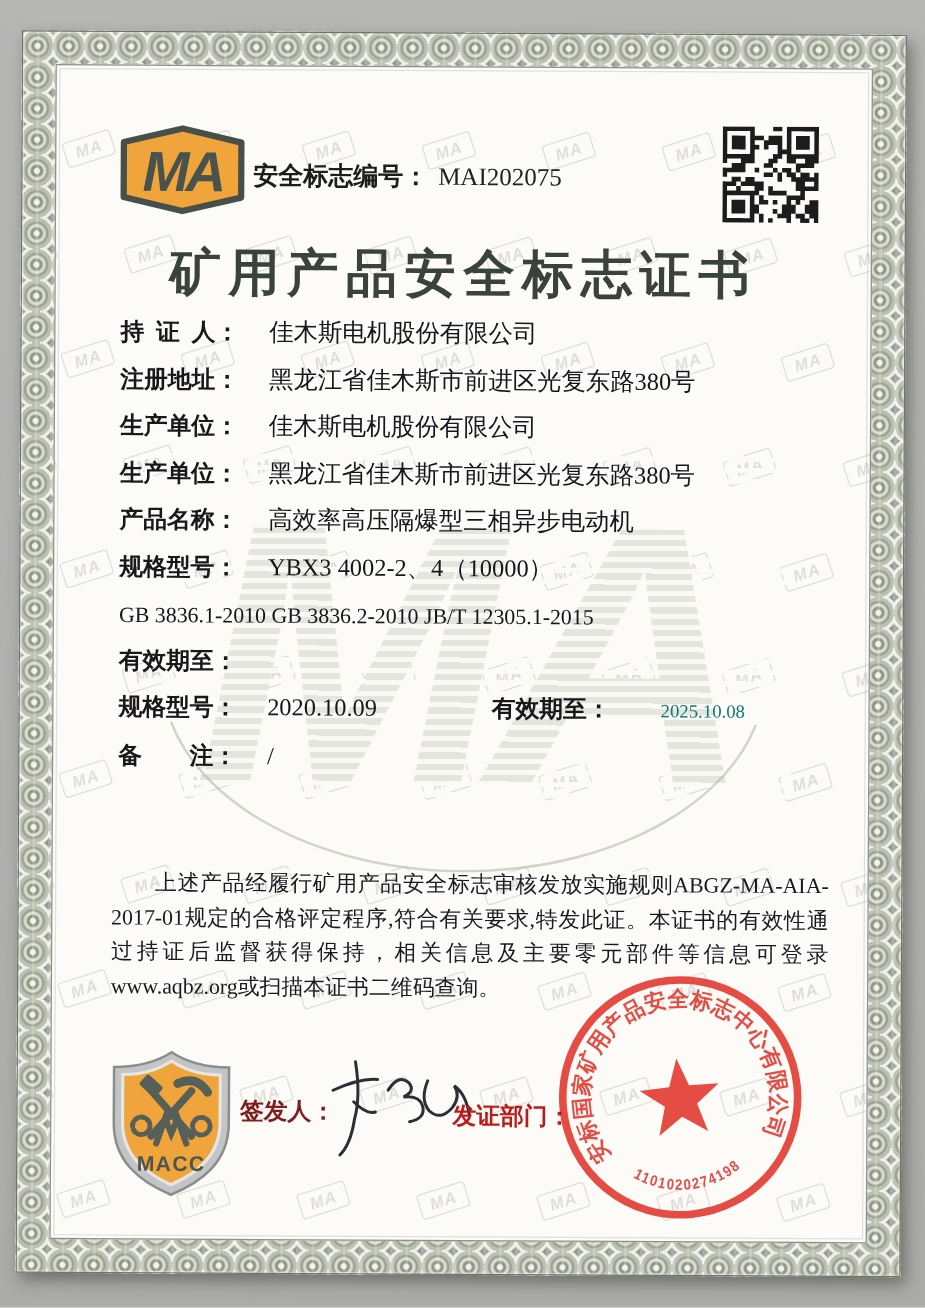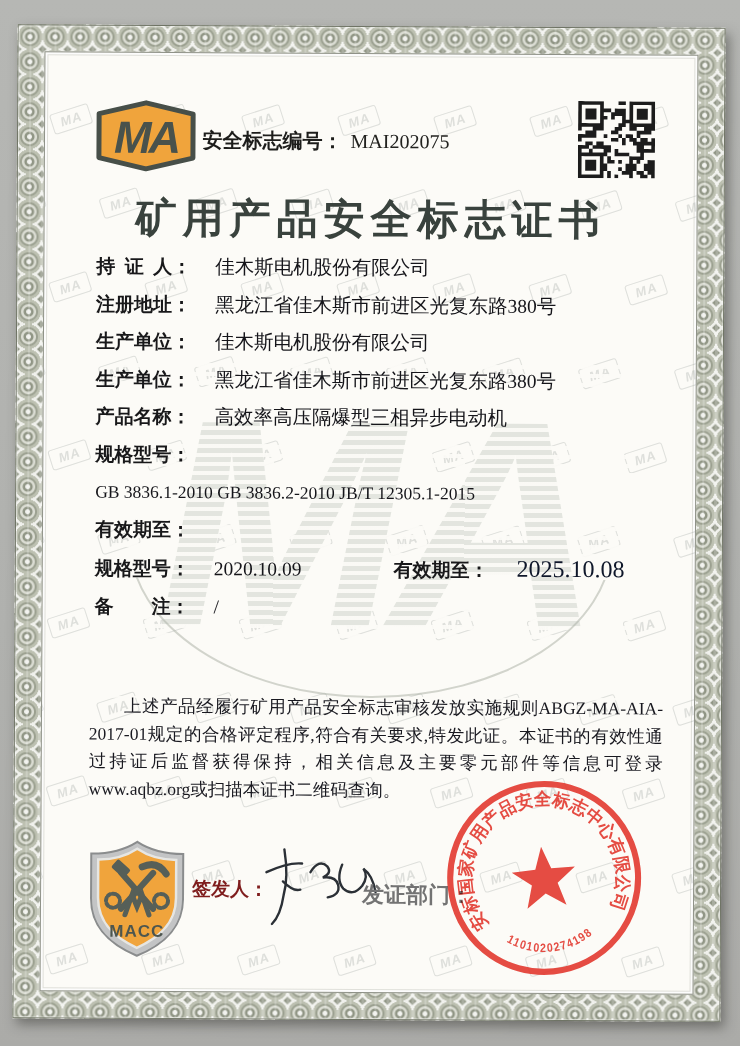--- a/index.html
+++ b/index.html
@@ -64,32 +64,32 @@
     font-size:41px;font-weight:700;color:#39423d;letter-spacing:6px;white-space:nowrap;
   }
   
   .fields{position:absolute;left:52px;top:203px;right:26px;}
   .frow{display:flex;align-items:baseline;margin-bottom:15px;line-height:22.5px;}
   .flabel{flex:0 0 auto;min-width:119px;font-weight:700;font-size:19px;color:#18181a;white-space:nowrap;}
   .frow.wide .flabel{min-width:0;margin-right:10px;}
   .fvalue{font-family:"Liberation Serif",serif;font-size:19.5px;color:#15151a;white-space:nowrap;}
   .frow.wide .fvalue{font-size:17.5px;}
   .vlabel2{font-weight:700;font-size:19px;color:#18181a;margin-left:92px;white-space:nowrap;}
-  .vvalue2{font-family:"Liberation Serif",serif;font-size:24px;color:#0f172a;margin-left:28px;}
+  .vvalue2{font-family:"Liberation Serif",serif;font-size:15px;color:#0f766e;margin-left:40px;}
   
   .statement{
     position:absolute;left:47px;right:31px;top:640px;
     font-family:"Liberation Serif",serif;font-size:17.5px;line-height:27.5px;
     color:#191920;text-indent:2em;text-align:justify;
   }
   
   .macc{position:absolute;left:44px;top:786px;width:104px;height:120px;}
   .signer{position:absolute;left:151px;top:823px;font-weight:700;font-size:19px;color:#7f1d1d;}
   .signature{position:absolute;left:212px;top:782px;width:132px;height:98px;transform:rotate(-3deg);}
-  .dept{position:absolute;left:321px;top:826px;font-weight:700;font-size:22px;color:#737373;}
+  .dept{position:absolute;left:321px;top:826px;font-weight:700;font-size:19px;color:#b91c1c;}
   .seal{position:absolute;left:402px;top:722px;width:202px;height:202px;opacity:.9;
         mix-blend-mode:multiply;transform:rotate(-6deg);}
 </style>
 </head>
 <body>
 
 <div class="paper">
   <div class="inner">
 
     <div class="wm-layer">
@@ -222,20 +222,21 @@
         <div class="frow">
             <span class="flabel">生产单位：</span>
             <span class="fvalue">黑龙江省佳木斯市前进区光复东路380号</span>
           </div>
         <div class="frow">
             <span class="flabel">产品名称：</span>
             <span class="fvalue">高效率高压隔爆型三相异步电动机</span>
           </div>
         <div class="frow">
             <span class="flabel">规格型号：</span>
+            <span class="fvalue">YBX3 4002-2、4（10000）</span>
           </div>
         <div class="frow wide">
             <span class="fvalue">GB 3836.1-2010 GB 3836.2-2010 JB/T 12305.1-2015</span>
           </div>
         <div class="frow">
             <span class="flabel">有效期至：</span>
           </div>
         <div class="frow">
           <span class="flabel">规格型号：</span>
             <span class="fvalue">2020.10.09</span>

